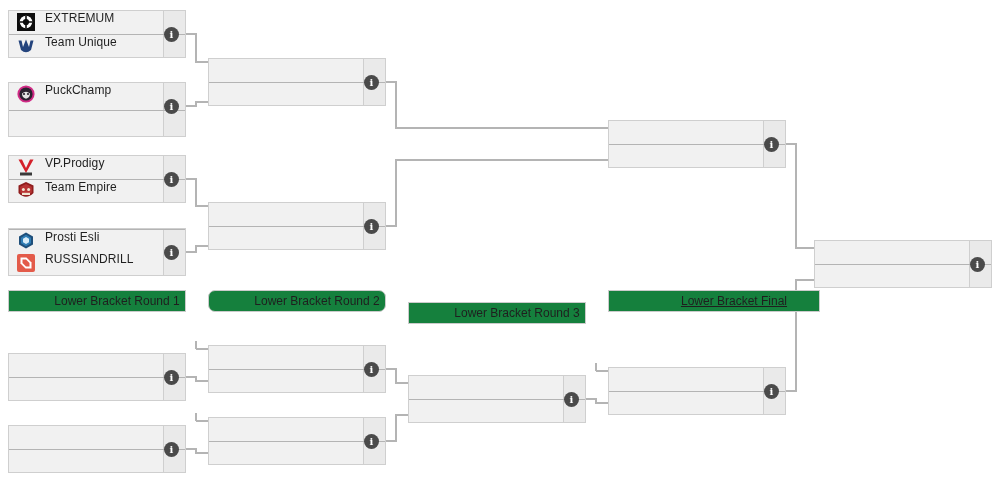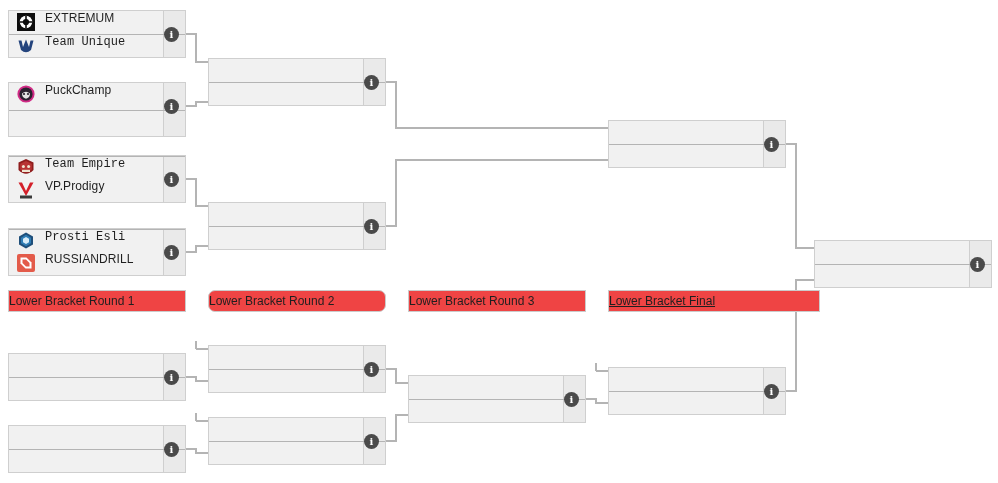--- a/index.html
+++ b/index.html
@@ -26,21 +26,21 @@
     background:#f1f1f1;
     display:flex;
     flex-direction:column;
   }
   .match .teamrow{
     box-sizing:border-box;
     height:50%;
     display:flex;
     position:relative;
   }
-  .match .teamrow.second{border-top:1px solid #b4b4b4;font-family:Liberation Mono, monospace;}
+  .match .teamrow.second{border-top:1px solid #b4b4b4;}
   .logo{
     width:22px;height:22px;margin-left:6px;margin-right:8px;
     flex:0 0 22px;
     position:relative;
     display:block;
   }
   .logo svg{display:block;width:22px;height:22px;}
   .tname{
     flex:1 1 auto;
     white-space:nowrap;
@@ -78,25 +78,26 @@
     cursor:pointer;
     user-select:none;
   }
 
   
   .roundlabel{
     position:absolute;
     box-sizing:border-box;
     height:22px;
     border:1px solid #cbcbcb;
-    background:#ef4444;
-    display:flex;align-items:center;justify-content:flex-start;
+    background:#15803d;
+    display:flex;align-items:center;justify-content:center;
     font-size:12px;
     color:#1f1f1f;
     white-space:nowrap;
+    padding-left:40px;
   }
 </style>
 </head>
 <body>
 
 <div id="bracket">
 
   <svg class="lines" width="998" height="483" viewBox="0 0 998 483">
 
     <path d="M186,34 L196,34 L196,62 L208,62"></path>
@@ -173,43 +174,43 @@
     </div>
     <div class="teamrow second empty">
       <span class="logo"></span>
       <span class="tname"></span>
       <span class="scorecell"></span>
     </div>
     <span class="infobtn" style="left:155px;top:16px;">i</span>
   </div>
 
   <div class="match" style="left:8px;top:155px;width:178px;height:48px;">
+    <div class="teamrow">
+      <span class="logo">
+        <svg viewBox="0 0 22 22">
+            <path d="M3.5 3.5 L7 3.5 L11 12 L15 3.5 L18.5 3.5 L11 17 Z" fill="#d4202a"></path>
+            <rect x="5" y="16.5" width="12" height="3" fill="#3a3a3a"></rect>
+          </svg>
+      </span>
+      <span class="tname">VP.Prodigy</span>
+      <span class="scorecell"></span>
+    </div>
     <div class="teamrow second">
       <span class="logo">
         <svg viewBox="0 0 22 22">
             <path d="M11 2 L18.5 5.5 L18.5 13 Q11 20.5 3.5 13 L3.5 5.5 Z" fill="#8f1d1d"></path>
             <path d="M11 4 L16.8 6.8 L16.8 12.4 Q11 18 5.2 12.4 L5.2 6.8 Z" fill="#b83434"></path>
             <circle cx="8.4" cy="9.5" r="1.5" fill="#f0e6d2"></circle>
             <circle cx="13.6" cy="9.5" r="1.5" fill="#f0e6d2"></circle>
             <rect x="7" y="12.8" width="8" height="2.2" fill="#f0e6d2"></rect>
           </svg>
       </span>
       <span class="tname">Team Empire</span>
       <span class="scorecell"></span>
     </div>
-    <div class="teamrow">
-      <span class="logo">
-        <svg viewBox="0 0 22 22">
-            <path d="M3.5 3.5 L7 3.5 L11 12 L15 3.5 L18.5 3.5 L11 17 Z" fill="#d4202a"></path>
-            <rect x="5" y="16.5" width="12" height="3" fill="#3a3a3a"></rect>
-          </svg>
-      </span>
-      <span class="tname">VP.Prodigy</span>
-      <span class="scorecell"></span>
-    </div>
     <span class="infobtn" style="left:155px;top:16px;">i</span>
   </div>
 
   <div class="match" style="left:8px;top:228px;width:178px;height:48px;">
     <div class="teamrow second">
       <span class="logo">
         <svg viewBox="0 0 22 22">
             <path d="M11 2.5 L18 6.5 L18 14.5 L11 18.5 L4 14.5 L4 6.5 Z" fill="#1f4f7a"></path>
             <path d="M11 4.8 L16 7.7 L16 13.3 L11 16.2 L6 13.3 L6 7.7 Z" fill="#2f7db5"></path>
             <path d="M11 7 L14 8.8 L14 12.2 L11 14 L8 12.2 L8 8.8 Z" fill="#d8ecf8"></path>
@@ -279,21 +280,21 @@
     </div>
     <span class="infobtn" style="left:155px;top:16px;">i</span>
   </div>
 
   <div class="roundlabel" style="left:8px;top:290px;width:178px;">
     <span>Lower Bracket Round 1</span>
   </div>
   <div class="roundlabel" style="left:208px;top:290px;width:178px;border-radius:7px;">
     <span>Lower Bracket Round 2</span>
   </div>
-  <div class="roundlabel" style="left:408px;top:290px;width:178px;">
+  <div class="roundlabel" style="left:408px;top:302px;width:178px;">
     <span>Lower Bracket Round 3</span>
   </div>
   <div class="roundlabel" style="left:608px;top:290px;width:212px;text-decoration:underline;">
     <span>Lower Bracket Final</span>
   </div>
 
   <div class="match" style="left:8px;top:353px;width:178px;height:48px;">
     <div class="teamrow empty">
       <span class="tname"></span>
       <span class="scorecell"></span>

